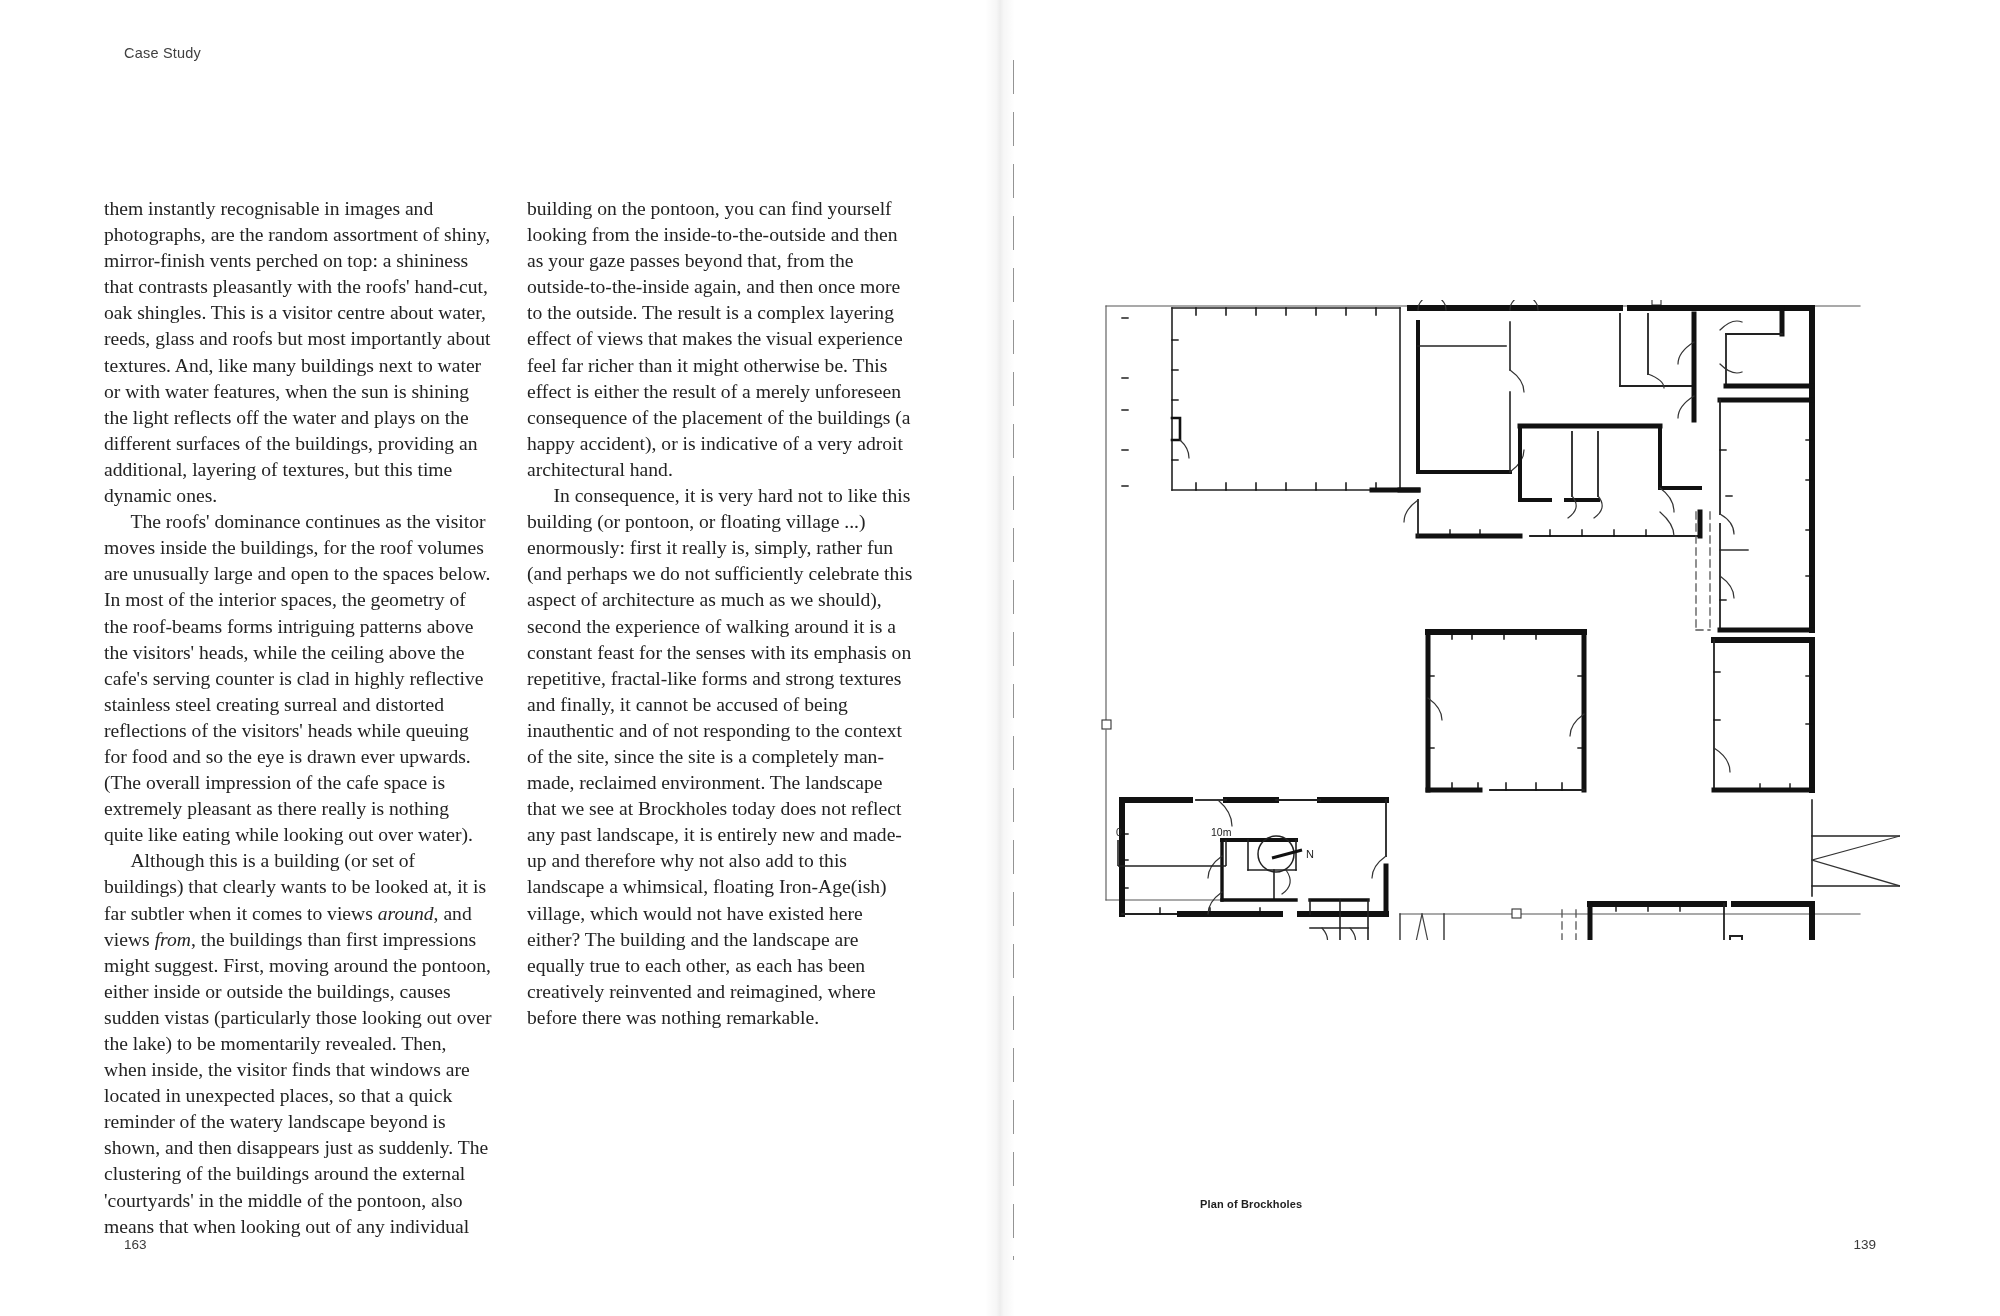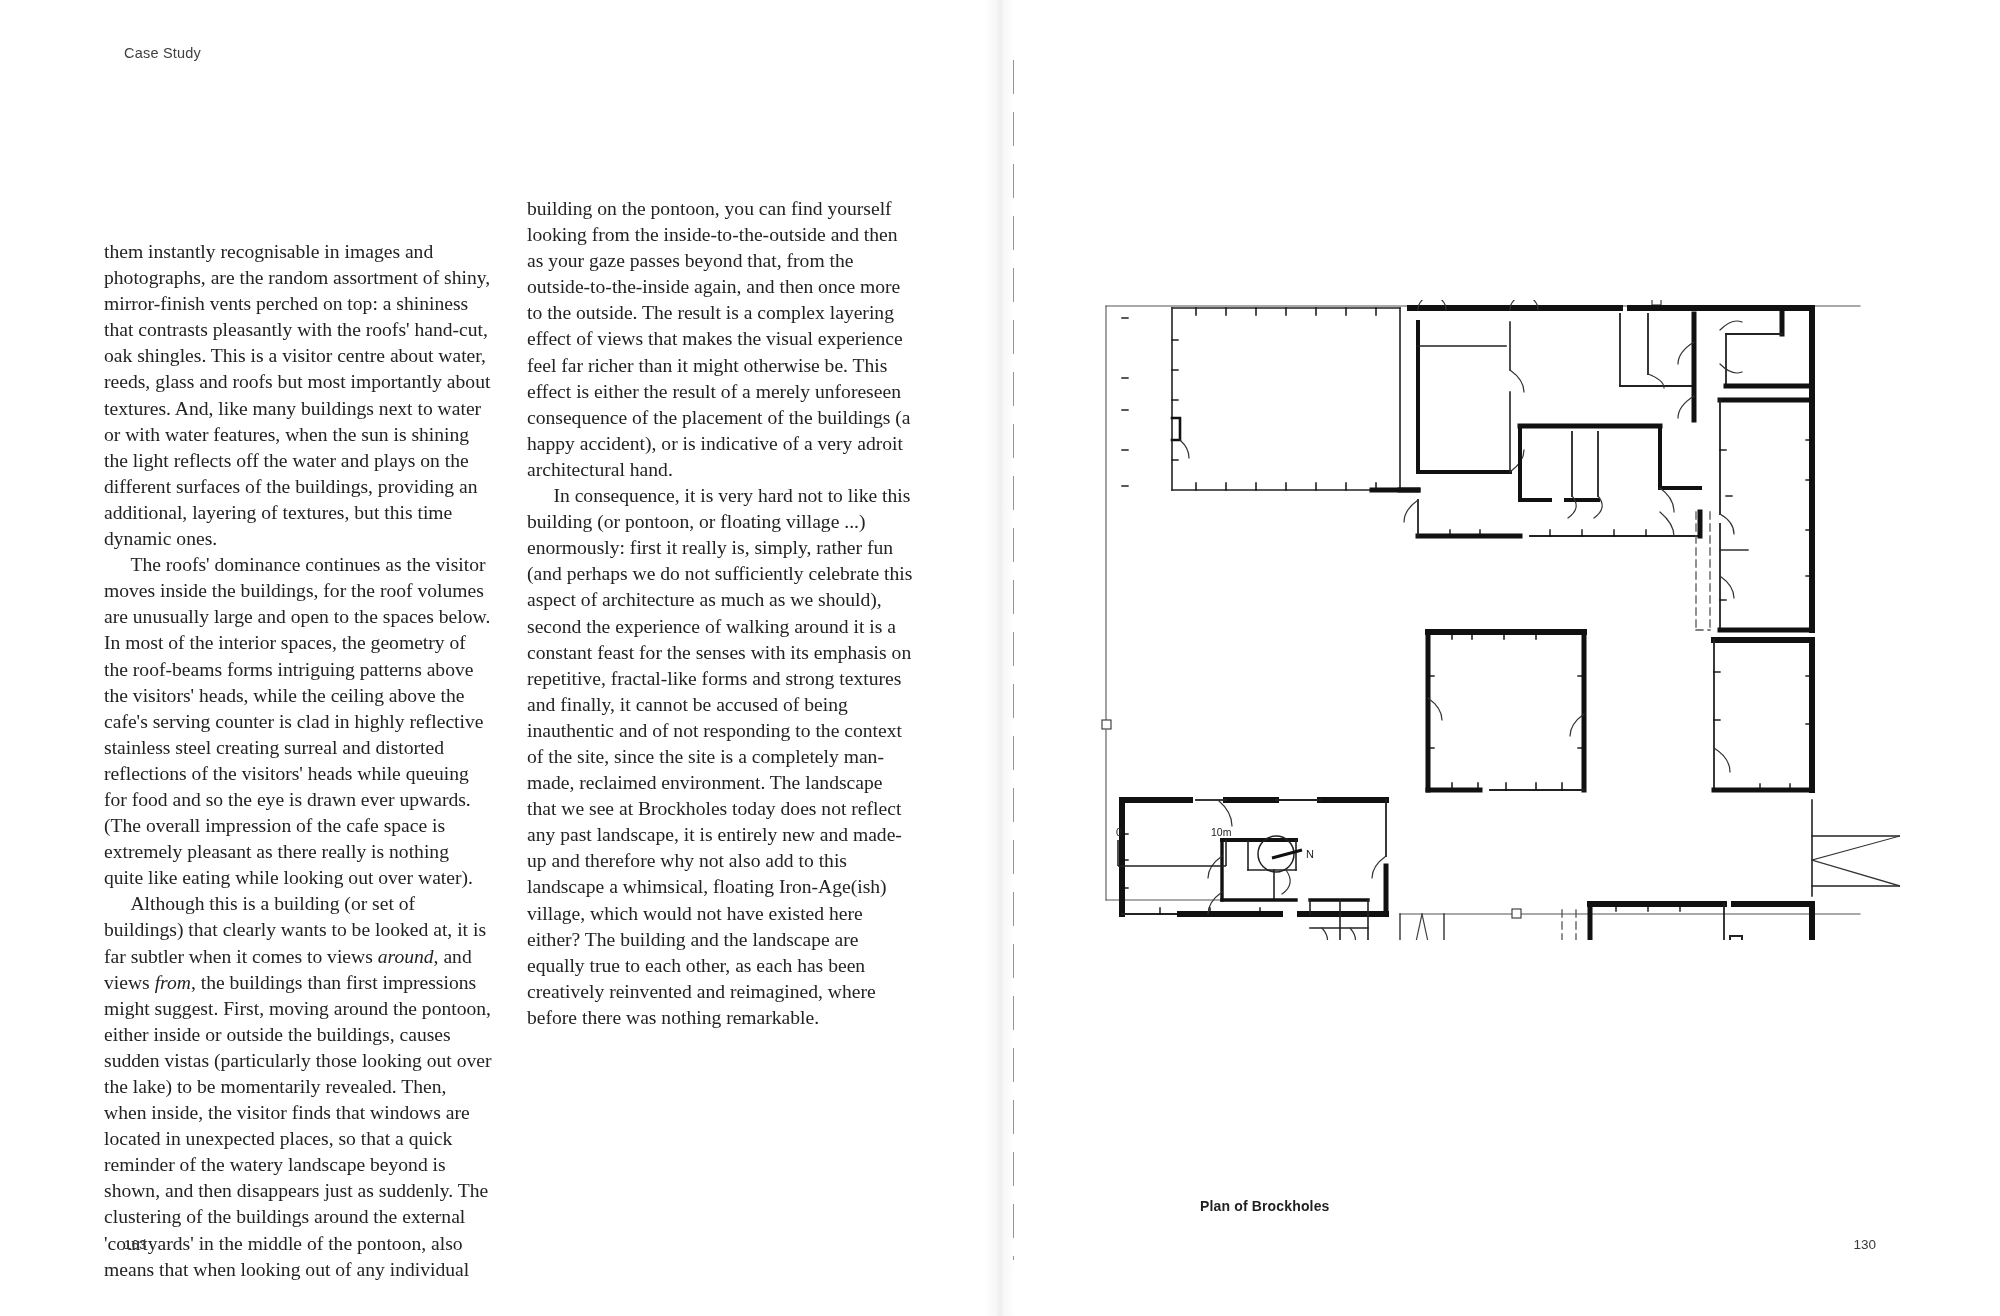--- a/index.html
+++ b/index.html
@@ -85,21 +85,21 @@
   .col {
     position: absolute;
     top: 196px;
     width: 388px;
     font-size: 19.6px;
     line-height: 26.1px;
     text-align: left;
     color: #232323;
     hyphens: none;
   }
-  .col-1 { left: 104px; margin-top: 43px; }
+  .col-1 { left: 104px; }
   .col-2 { left: 527px; }
 
   .col p { margin: 0; }
   .col p.indent { text-indent: 1.35em; }
   .col i { }
 
   
   .figure {
     position: absolute;
     left: 1100px;
@@ -107,21 +107,21 @@
     width: 800px;
     height: 640px;
   }
   .figure svg { display: block; }
 
   .fig-caption {
     position: absolute;
     left: 1200px;
     top: 1198px;
     font-family: "Liberation Sans", sans-serif;
-    font-size: 14px;
+    font-size: 11px;
     font-weight: 700;
     letter-spacing: 0.15px;
     color: #1f1f1f;
   }
 
   .scalebar {
     position: absolute;
     left: 1110px;
     top: 808px;
     width: 230px;
@@ -142,21 +142,21 @@
       <p>them instantly recognisable in images and photographs, are the random assortment of shiny, mirror-finish vents perched on top: a shininess that contrasts pleasantly with the roofs' hand-cut, oak shingles. This is a visitor centre about water, reeds, glass and roofs but most importantly about textures. And, like many buildings next to water or with water features, when the sun is shining the light reflects off the water and plays on the different surfaces of the buildings, providing an additional, layering of textures, but this time dynamic ones.</p>
       <p class="indent">The roofs' dominance continues as the visitor moves inside the buildings, for the roof volumes are unusually large and open to the spaces below. In most of the interior spaces, the geometry of the roof-beams forms intriguing patterns above the visitors' heads, while the ceiling above the cafe's serving counter is clad in highly reflective stainless steel creating surreal and distorted reflections of the visitors' heads while queuing for food and so the eye is drawn ever upwards. (The overall impression of the cafe space is extremely pleasant as there really is nothing quite like eating while looking out over water).</p>
       <p class="indent" id="p-italic">Although this is a building (or set of buildings) that clearly wants to be looked at, it is far subtler when it comes to views <i>around</i>, and views <i>from</i>, the buildings than first impressions might suggest. First, moving around the pontoon, either inside or outside the buildings, causes sudden vistas (particularly those looking out over the lake) to be momentarily revealed. Then, when inside, the visitor finds that windows are located in unexpected places, so that a quick reminder of the watery landscape beyond is shown, and then disappears just as suddenly. The clustering of the buildings around the external 'courtyards' in the middle of the pontoon, also means that when looking out of any individual</p>
     </div>
 
     <div class="folio folio-left">163</div>
   </div>
 
   <div class="page page-right">
 
-    <div class="folio folio-right">130</div>
+    <div class="folio folio-right">139</div>
   </div>
 
   <div class="col col-2">
     <p>building on the pontoon, you can find yourself looking from the inside-to-the-outside and then as your gaze passes beyond that, from the outside-to-the-inside again, and then once more to the outside. The result is a complex layering effect of views that makes the visual experience feel far richer than it might otherwise be. This effect is either the result of a merely unforeseen consequence of the placement of the buildings (a happy accident), or is indicative of a very adroit architectural hand.</p>
     <p class="indent">In consequence, it is very hard not to like this building (or pontoon, or floating village ...) enormously: first it really is, simply, rather fun (and perhaps we do not sufficiently celebrate this aspect of architecture as much as we should), second the experience of walking around it is a constant feast for the senses with its emphasis on repetitive, fractal-like forms and strong textures and finally, it cannot be accused of being inauthentic and of not responding to the context of the site, since the site is a completely man-made, reclaimed environment. The landscape that we see at Brockholes today does not reflect any past landscape, it is entirely new and made-up and therefore why not also add to this landscape a whimsical, floating Iron-Age(ish) village, which would not have existed here either? The building and the landscape are equally true to each other, as each has been creatively reinvented and reimagined, where before there was nothing remarkable.</p>
   </div>
 
   <div class="figure">
     <svg width="800" height="640" viewBox="0 0 800 640">
       <g fill="none" stroke="#111111" stroke-linecap="square">

